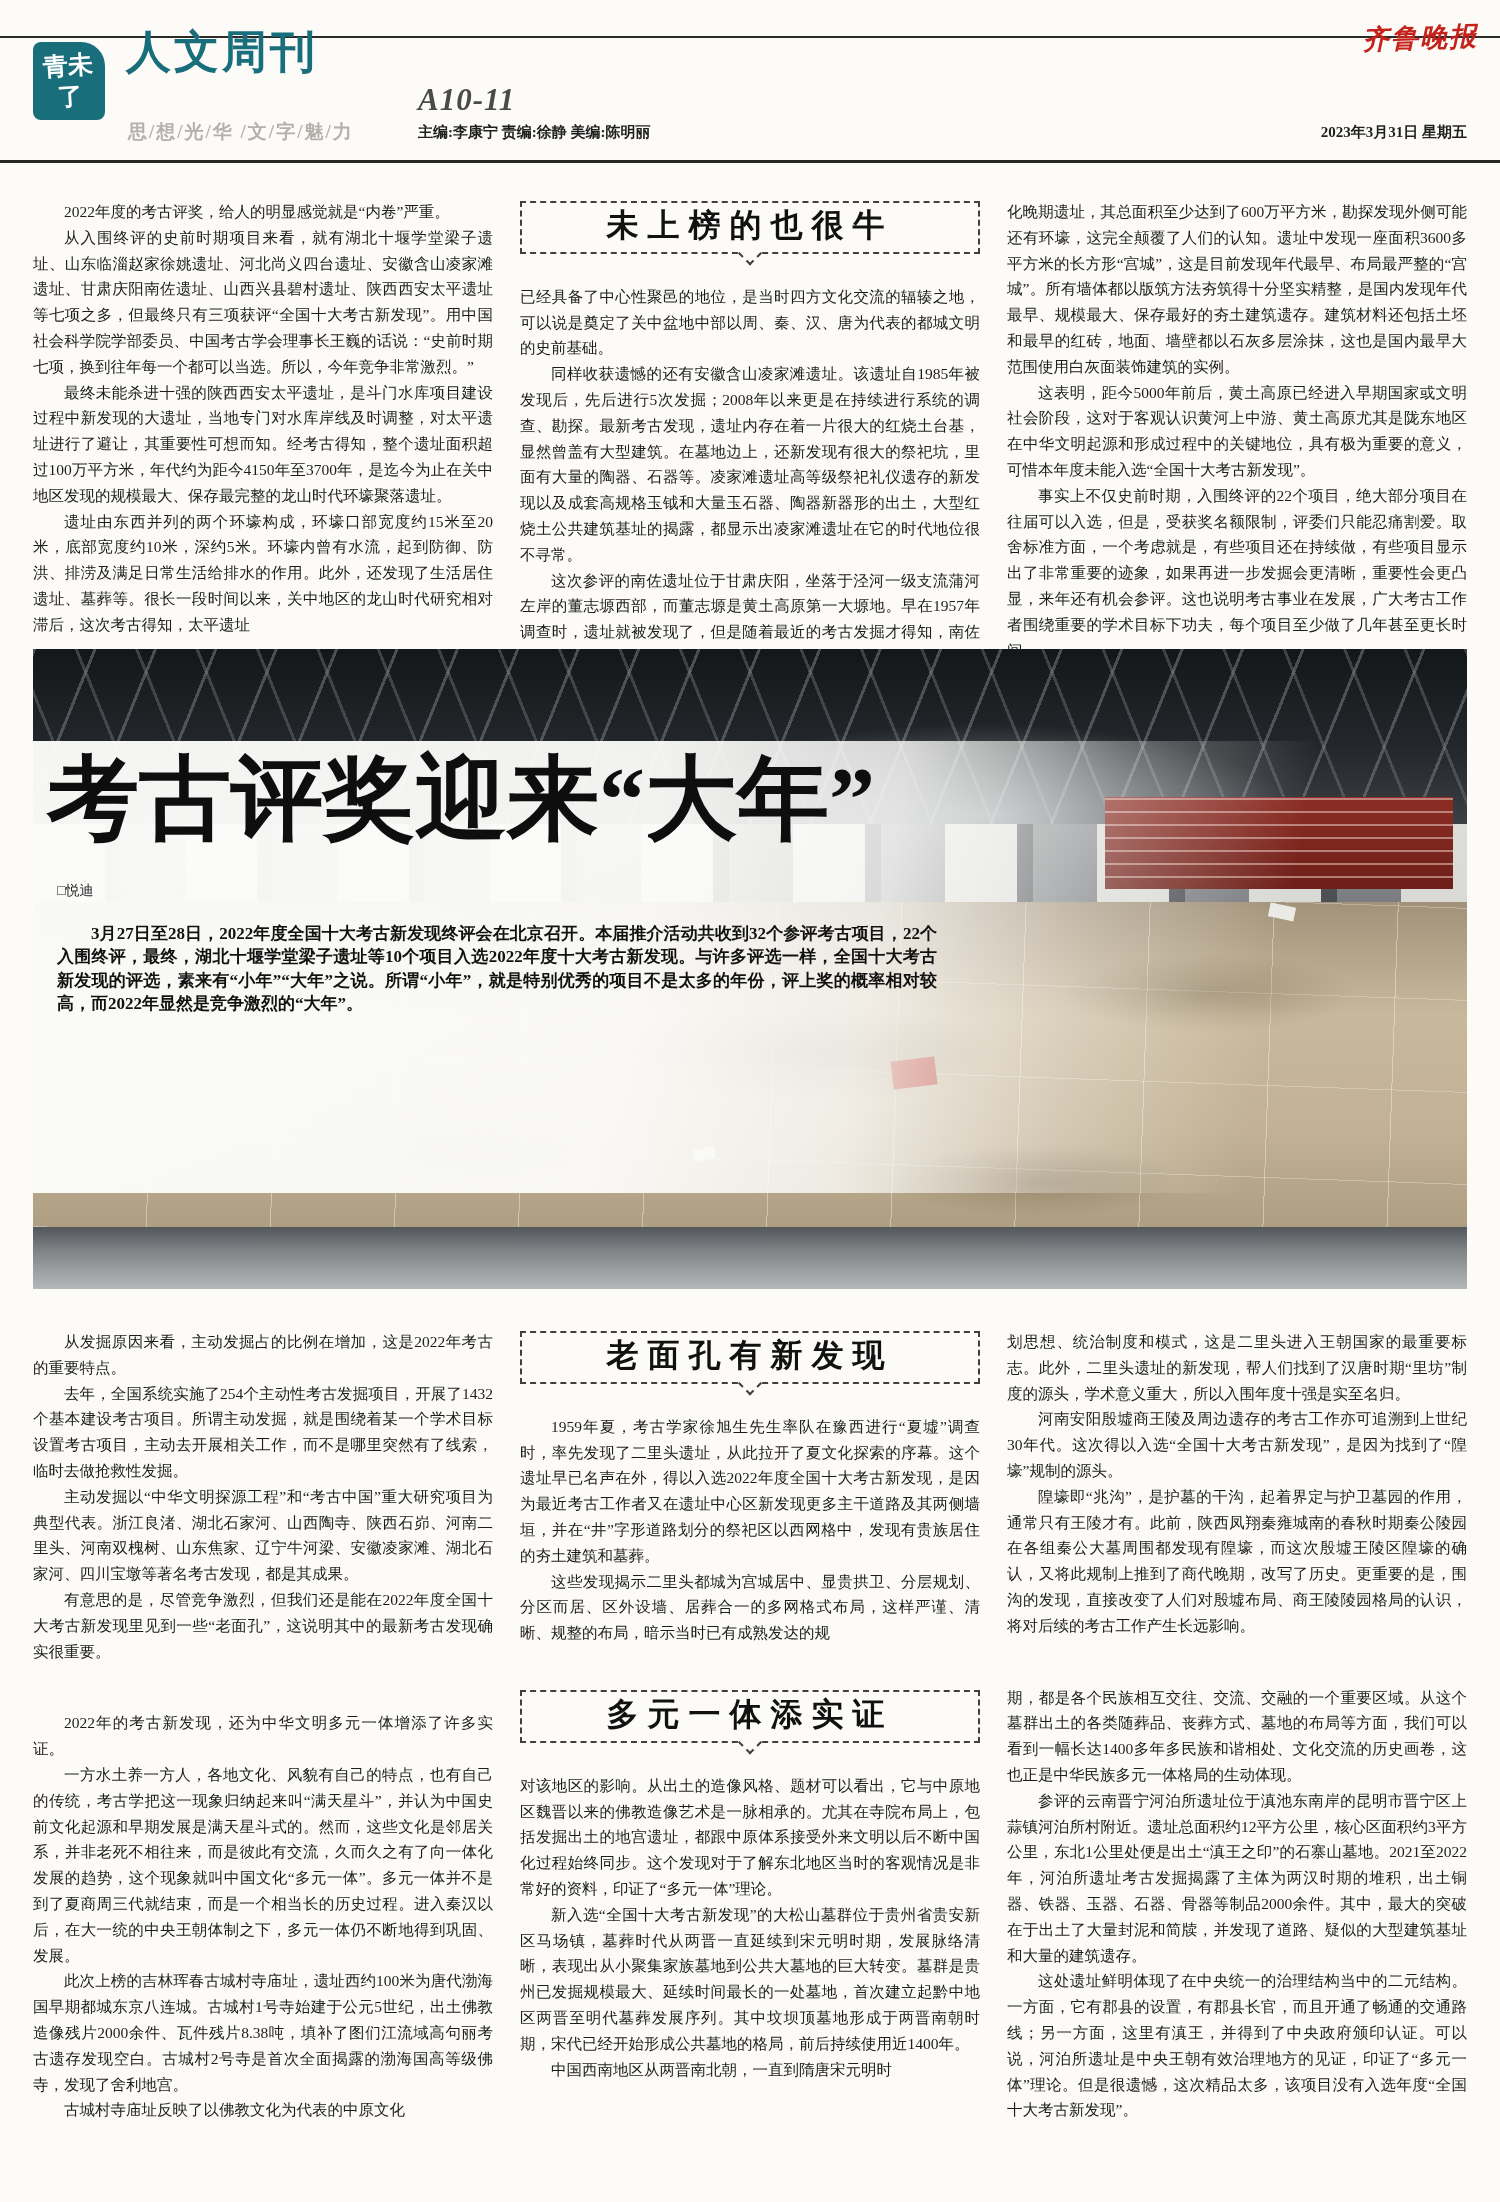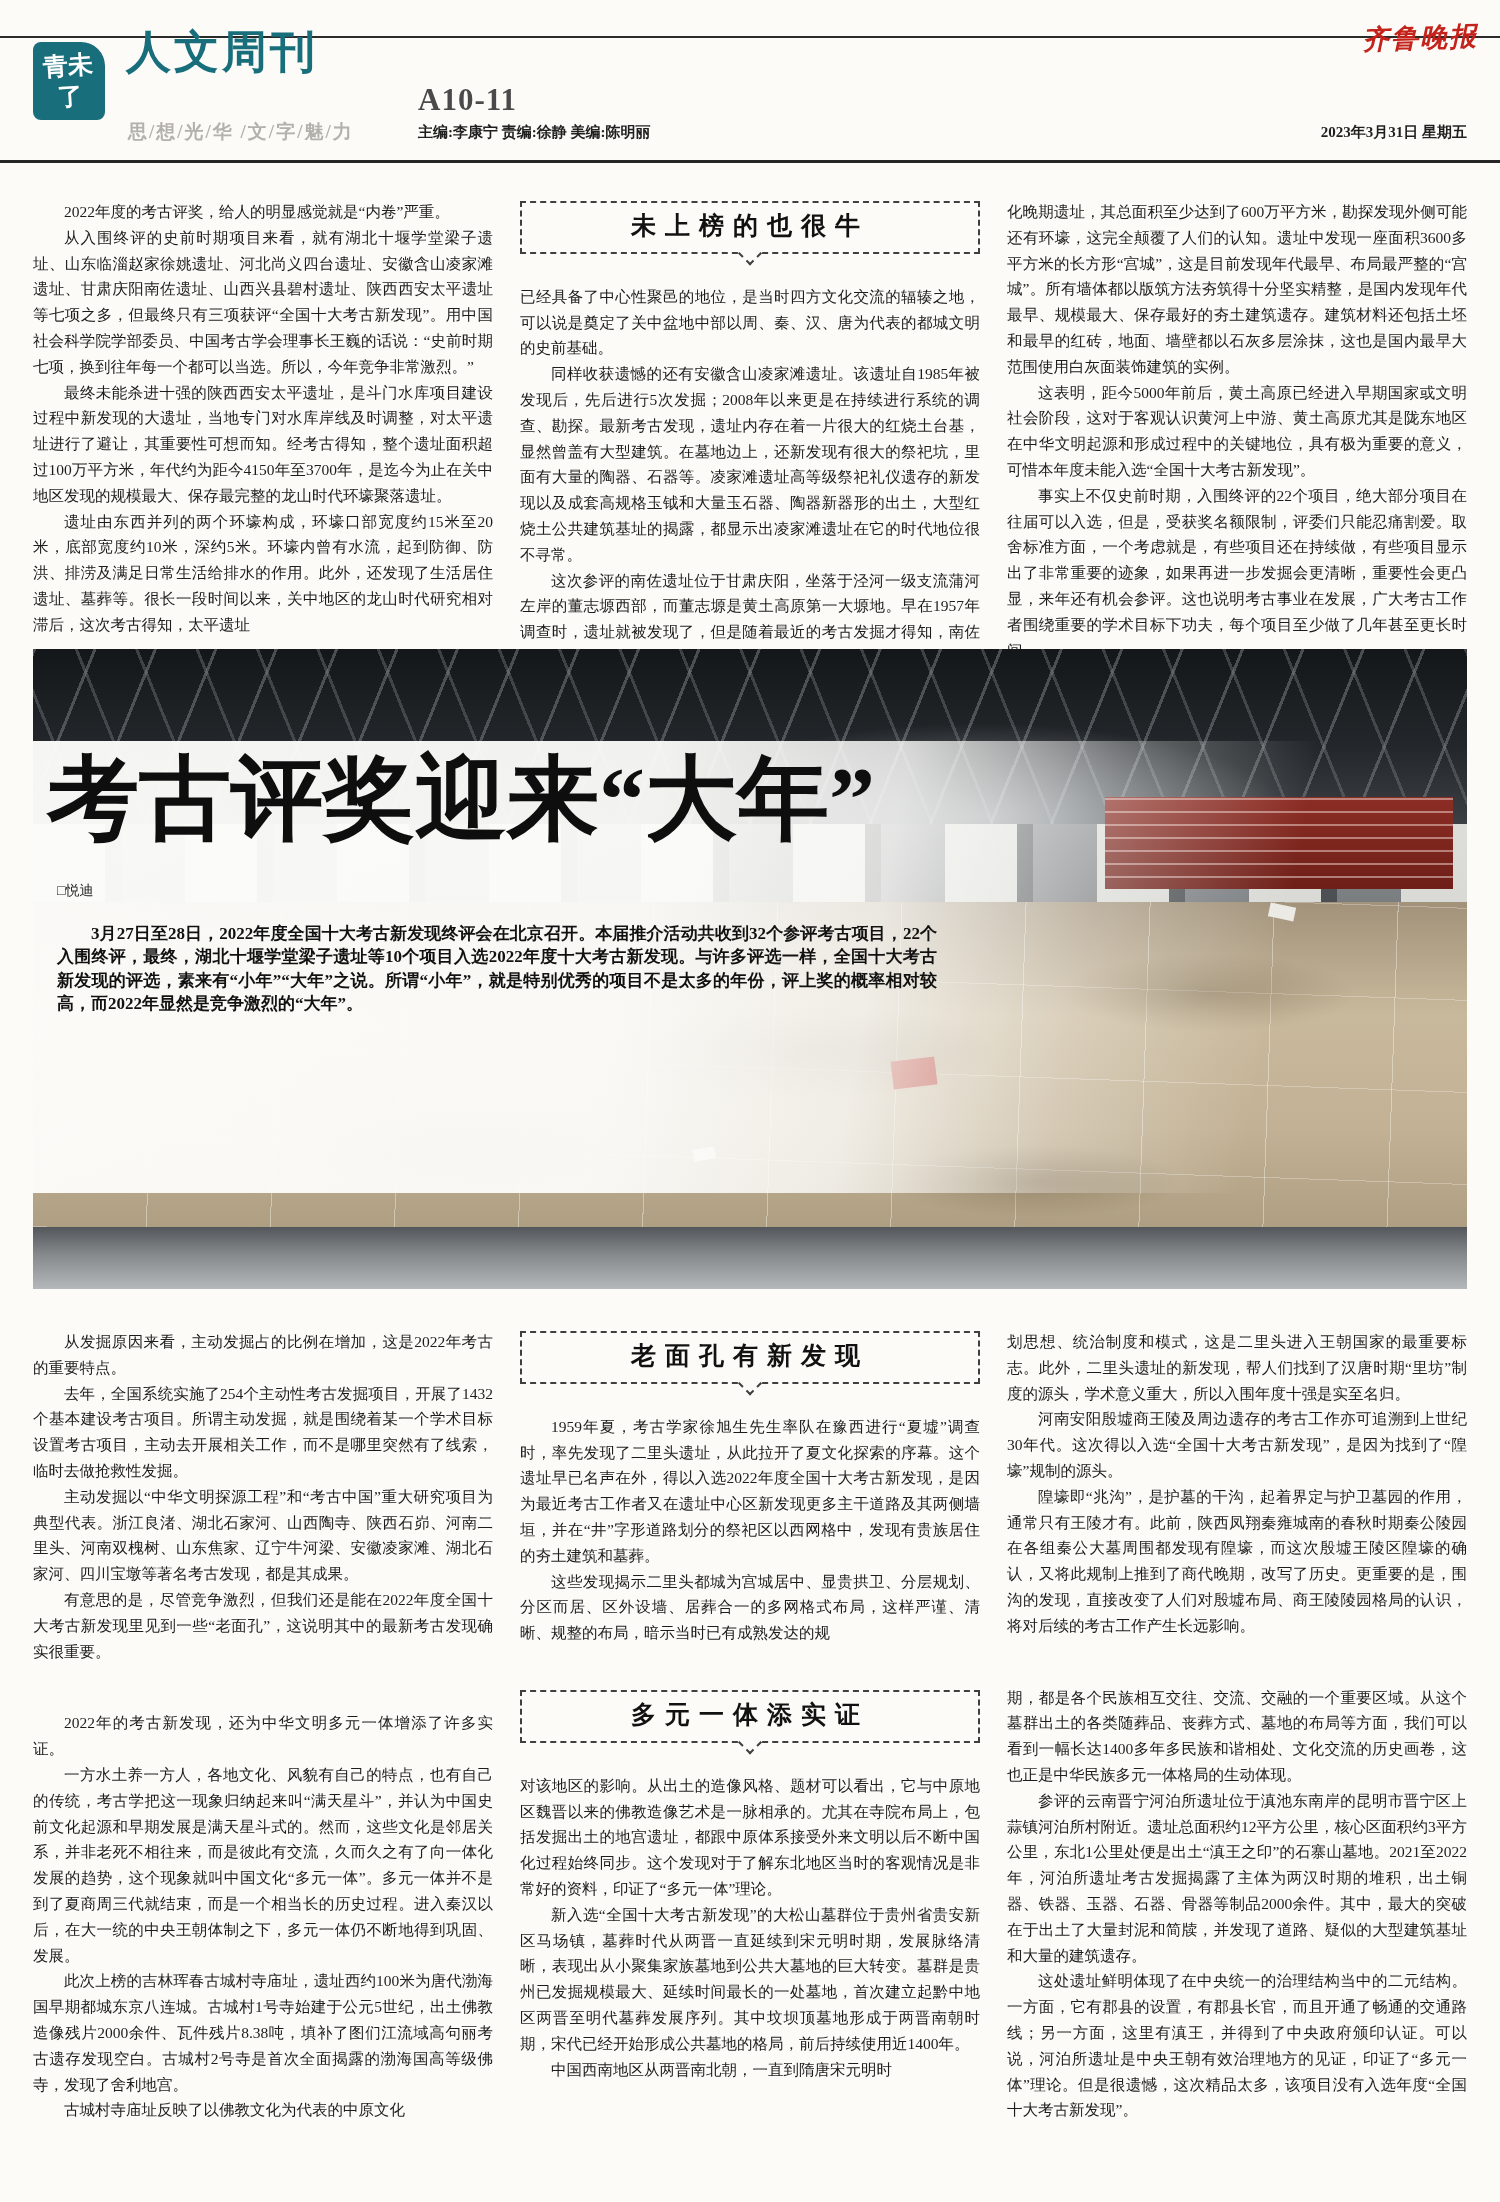--- a/index.html
+++ b/index.html
@@ -10,39 +10,39 @@
 
   
   header{position:relative;height:163px;border-bottom:3px solid #262626;}
   .topline{position:absolute;top:36px;left:0;right:0;border-top:2px solid #2b2b2b;}
   .logo-box{position:absolute;left:33px;top:42px;width:72px;height:78px;background:var(--accent);
     border-radius:8px 24px 8px 8px;display:flex;align-items:center;justify-content:center;}
   .logo-box span{display:block;width:56px;color:#fff;font-size:25px;line-height:1.25;font-weight:700;
     transform:rotate(-4deg);text-align:center;}
   .mast-title{position:absolute;left:126px;top:30px;font-size:45px;font-weight:900;color:var(--accent);
     letter-spacing:3px;line-height:1;}
-  .page-no{position:absolute;left:418px;top:82px;font-size:31px;color:#4a4a4a;font-weight:700;letter-spacing:1px;}
+  .page-no{position:absolute;left:418px;top:82px;font-size:31px;color:#4a4a4a;font-weight:700;letter-spacing:1px;font-style:italic;}
   .np-logo{position:absolute;right:22px;top:20px;color:var(--red);font-size:27px;font-weight:900;
     font-style:italic;letter-spacing:2px;transform:rotate(-2deg);}
   .tagline{position:absolute;left:128px;top:119px;color:#b3b1ac;font-size:19px;letter-spacing:2px;font-weight:700;}
   .editors{position:absolute;left:418px;top:123px;font-size:15px;color:#1f1f1f;font-weight:700;}
   .date{position:absolute;right:33px;top:123px;font-size:15px;color:#1f1f1f;font-weight:700;}
 
   
   .grid{display:grid;grid-template-columns:repeat(3,1fr);gap:0 27px;padding:0 33px;}
   .top-grid{padding-top:36px;height:486px;}
   .lower-grid{padding-top:40px;height:866px;}
   .col{overflow:hidden;font-size:15.5px;line-height:25.8px;text-align:justify;}
   .para{margin:0;text-indent:2em;}
   .para.cont{text-indent:0;}
   .section-gap{height:46px;}
 
   
   .cbox{position:relative;border:2px dashed #3f3f3f;margin:2px 0 30px;background:#fcfbf8;}
-  .cbox h2{margin:0;text-align:center;font-size:25px;letter-spacing:9px;font-weight:900;padding:10px 0 13px;color:#111;}
+  .cbox h2{margin:0;text-align:center;font-size:32px;letter-spacing:9px;font-weight:900;padding:10px 0 13px;color:#111;}
   .notch{position:absolute;left:50%;bottom:-10px;width:17px;height:17px;background:#fcfbf8;
     transform:translateX(-50%) rotate(45deg);border-right:2px dashed #3f3f3f;border-bottom:2px dashed #3f3f3f;}
   .cbox2{margin-top:44px;}
 
   
   .photo{position:relative;margin:0 33px;height:640px;overflow:hidden;background:#a16207;}
   .ph-roof{position:absolute;top:0;left:0;right:0;height:175px;background:
     radial-gradient(430px 130px at 66% 96%, rgba(215,222,226,.55), transparent 72%),
     repeating-linear-gradient(112deg, rgba(128,133,139,.5) 0 3px, transparent 3px 56px),
     repeating-linear-gradient(-112deg, rgba(118,123,129,.42) 0 3px, transparent 3px 56px),

